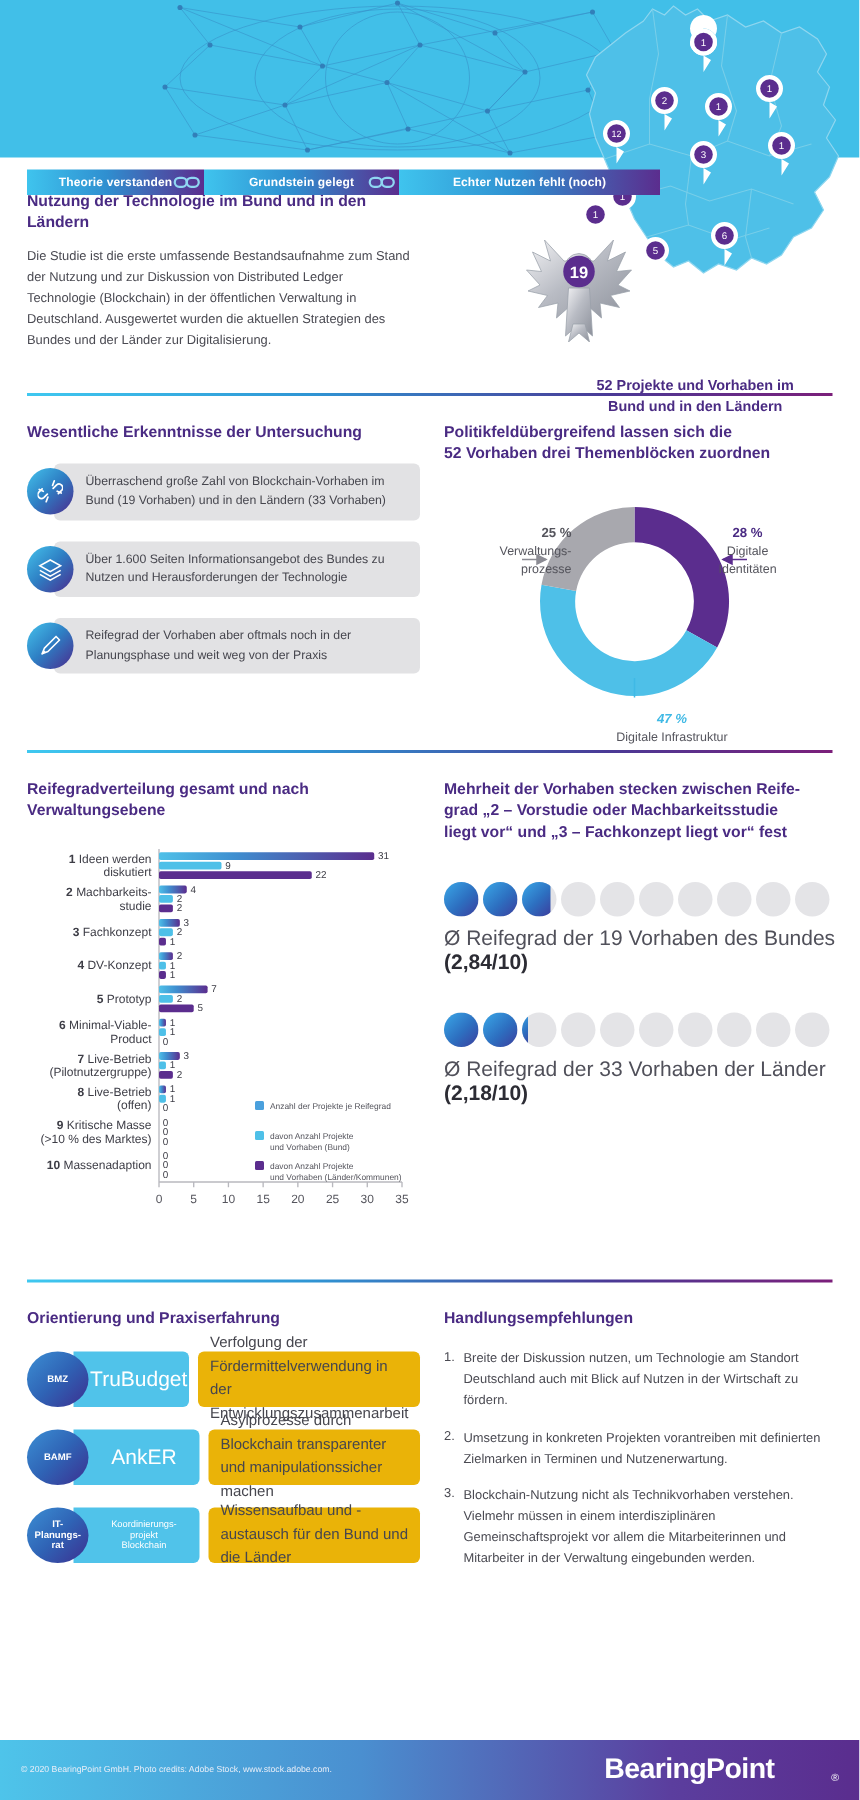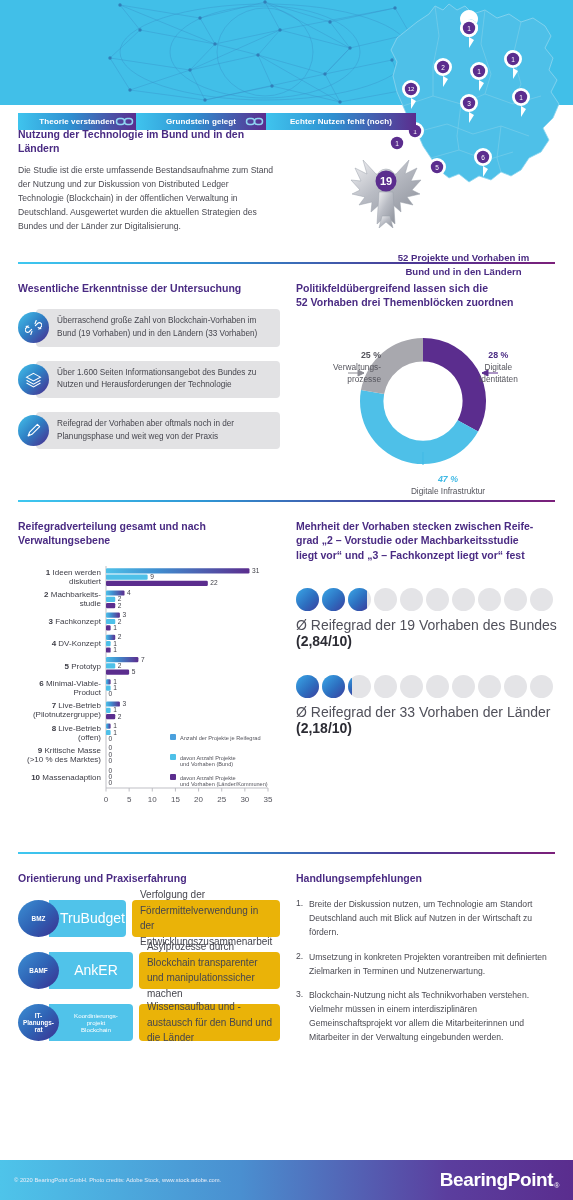--- a/index.html
+++ b/index.html
@@ -51,21 +51,21 @@
     display: flex; align-items: center; justify-content: center;
     color: #fff;
     font-size: 8px; font-weight: bold;
     padding: 0 9px;
     background: linear-gradient(90deg, #3fc4ee 0%, #2f8fd0 45%, #5b2d8e 100%);
     letter-spacing: .1px;
     white-space: nowrap;
   }
   .pill.p1 { width: 118px; }
   .pill.p2 { width: 130px; }
-  .pill.p3 { width: 150px; }
+  .pill.p3 { width: 174px; }
   .chain-ico { position: relative; width: 22px; height: 17px; margin-left: -22px; z-index: 5; }
 
   
   .divider {
     height: 2px;
     background: linear-gradient(90deg,#3fc8f0 0%, #2f95d4 35%, #4a3a96 72%, #7b1f7a 100%);
     margin: 0 18px;
   }
   .sec-title {
     color: #4a2b83;
@@ -193,21 +193,21 @@
   .footer {
     position: absolute; left: 0; bottom: 0;
     width: 573px; height: 40px;
     background: linear-gradient(90deg,#4ec4ea 0%, #4a8fd0 42%, #5b3e9e 78%, #5a2d8e 100%);
     display: flex; align-items: center; justify-content: space-between;
     padding: 0 14px;
   }
   .footer-copy { color: #e8eef8; font-size: 5.8px; }
   .footer-logo {
     color: #fff; font-size: 19px; font-weight: bold; letter-spacing: -0.4px;
-    display: flex; align-items: flex-end;
+    display: flex; align-items: flex-end; gap: 37px;
   }
   .footer-logo sup { font-size: 7px; font-weight: normal; margin-left: 1px; margin-bottom: 2px;}
 </style>
 </head>
 <body>
 
 <div class="page">
 
   <div class="header">
     <svg class="header-net" viewBox="0 0 573 105" preserveAspectRatio="none">

